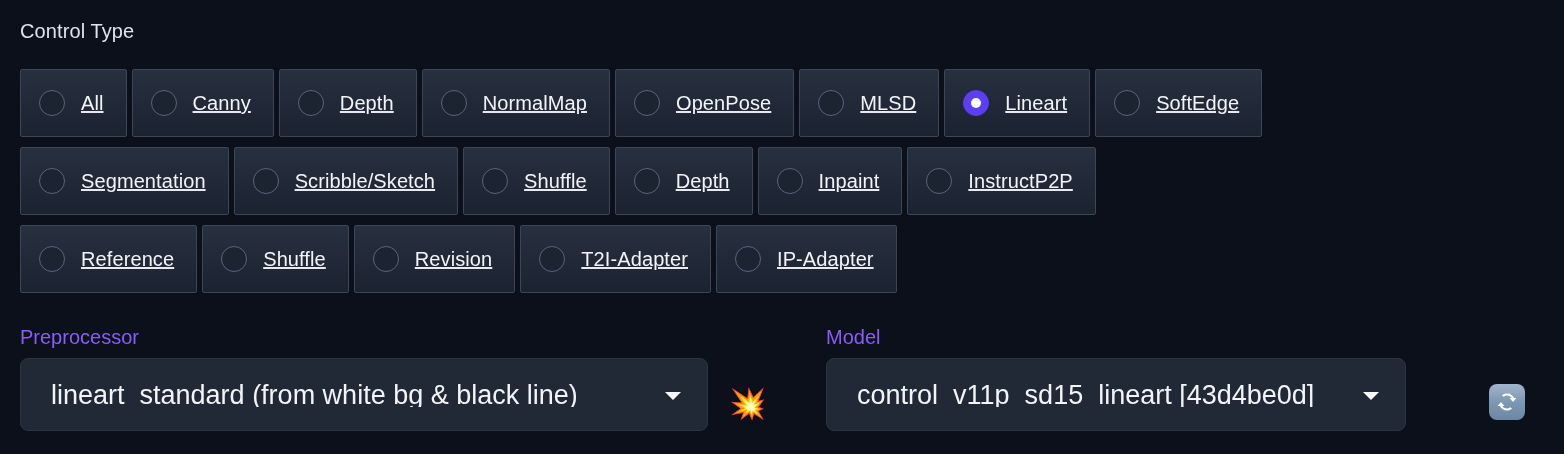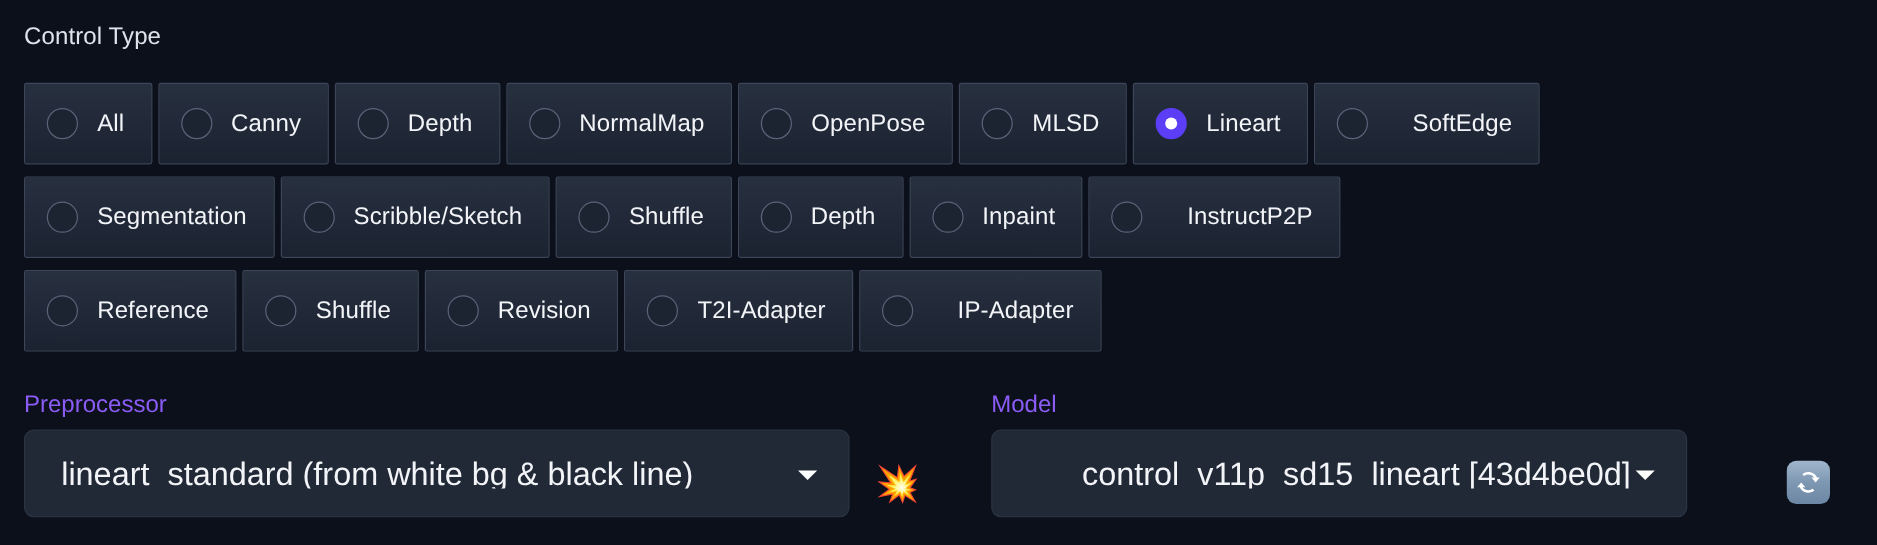--- a/index.html
+++ b/index.html
@@ -42,41 +42,42 @@
     position: absolute;
     left: 20px;
     top: 69px;
   }
   .radio-row {
     display: flex;
     flex-direction: row;
     align-items: stretch;
     margin-bottom: 10px;
     height: 68px;
+    text-decoration: underline;
   }
   .radio-row:last-child { margin-bottom: 0; }
 
   .ctrl-btn {
     position: relative;
     display: flex;
     flex-direction: row;
     align-items: center;
     justify-content: center;
     height: 68px;
     box-sizing: border-box;
     background: linear-gradient(to bottom, #27303f 0%, #222a39 45%, #1b2230 100%);
     border: 1px solid #3c4658;
     border-radius: 2px;
     padding: 0 22px 0 18px;
     margin-right: 5px;
     cursor: pointer;
     white-space: nowrap;
     user-select: none;
   }
-  .ctrl-btn:last-child { margin-right: 0; gap: 21px; }
+  .ctrl-btn:last-child { margin-right: 0; }
 
   .ctrl-btn .radio {
     width: 26px;
     height: 26px;
     min-width: 26px;
     border-radius: 50%;
     box-sizing: border-box;
     border: 1.5px solid #5a6479;
     background: #1d2431;
     margin-right: 16px;
@@ -153,21 +154,21 @@
     height: 0;
     border-left: 8px solid transparent;
     border-right: 8px solid transparent;
     border-top: 8px solid #ffffff;
   }
 
   #preprocessor-field { left: 20px; top: 0; width: 688px; }
   #preprocessor-dropdown { width: 688px; }
 
   #model-field { left: 826px; top: 0; width: 690px; }
-  #model-dropdown { width: 580px; justify-content: flex-end; }
+  #model-dropdown { width: 580px; }
 
   
   #explosion-icon {
     position: absolute;
     left: 727px;
     top: 383px;
     width: 42px;
     height: 42px;
     font-size: 30px;
     line-height: 42px;

